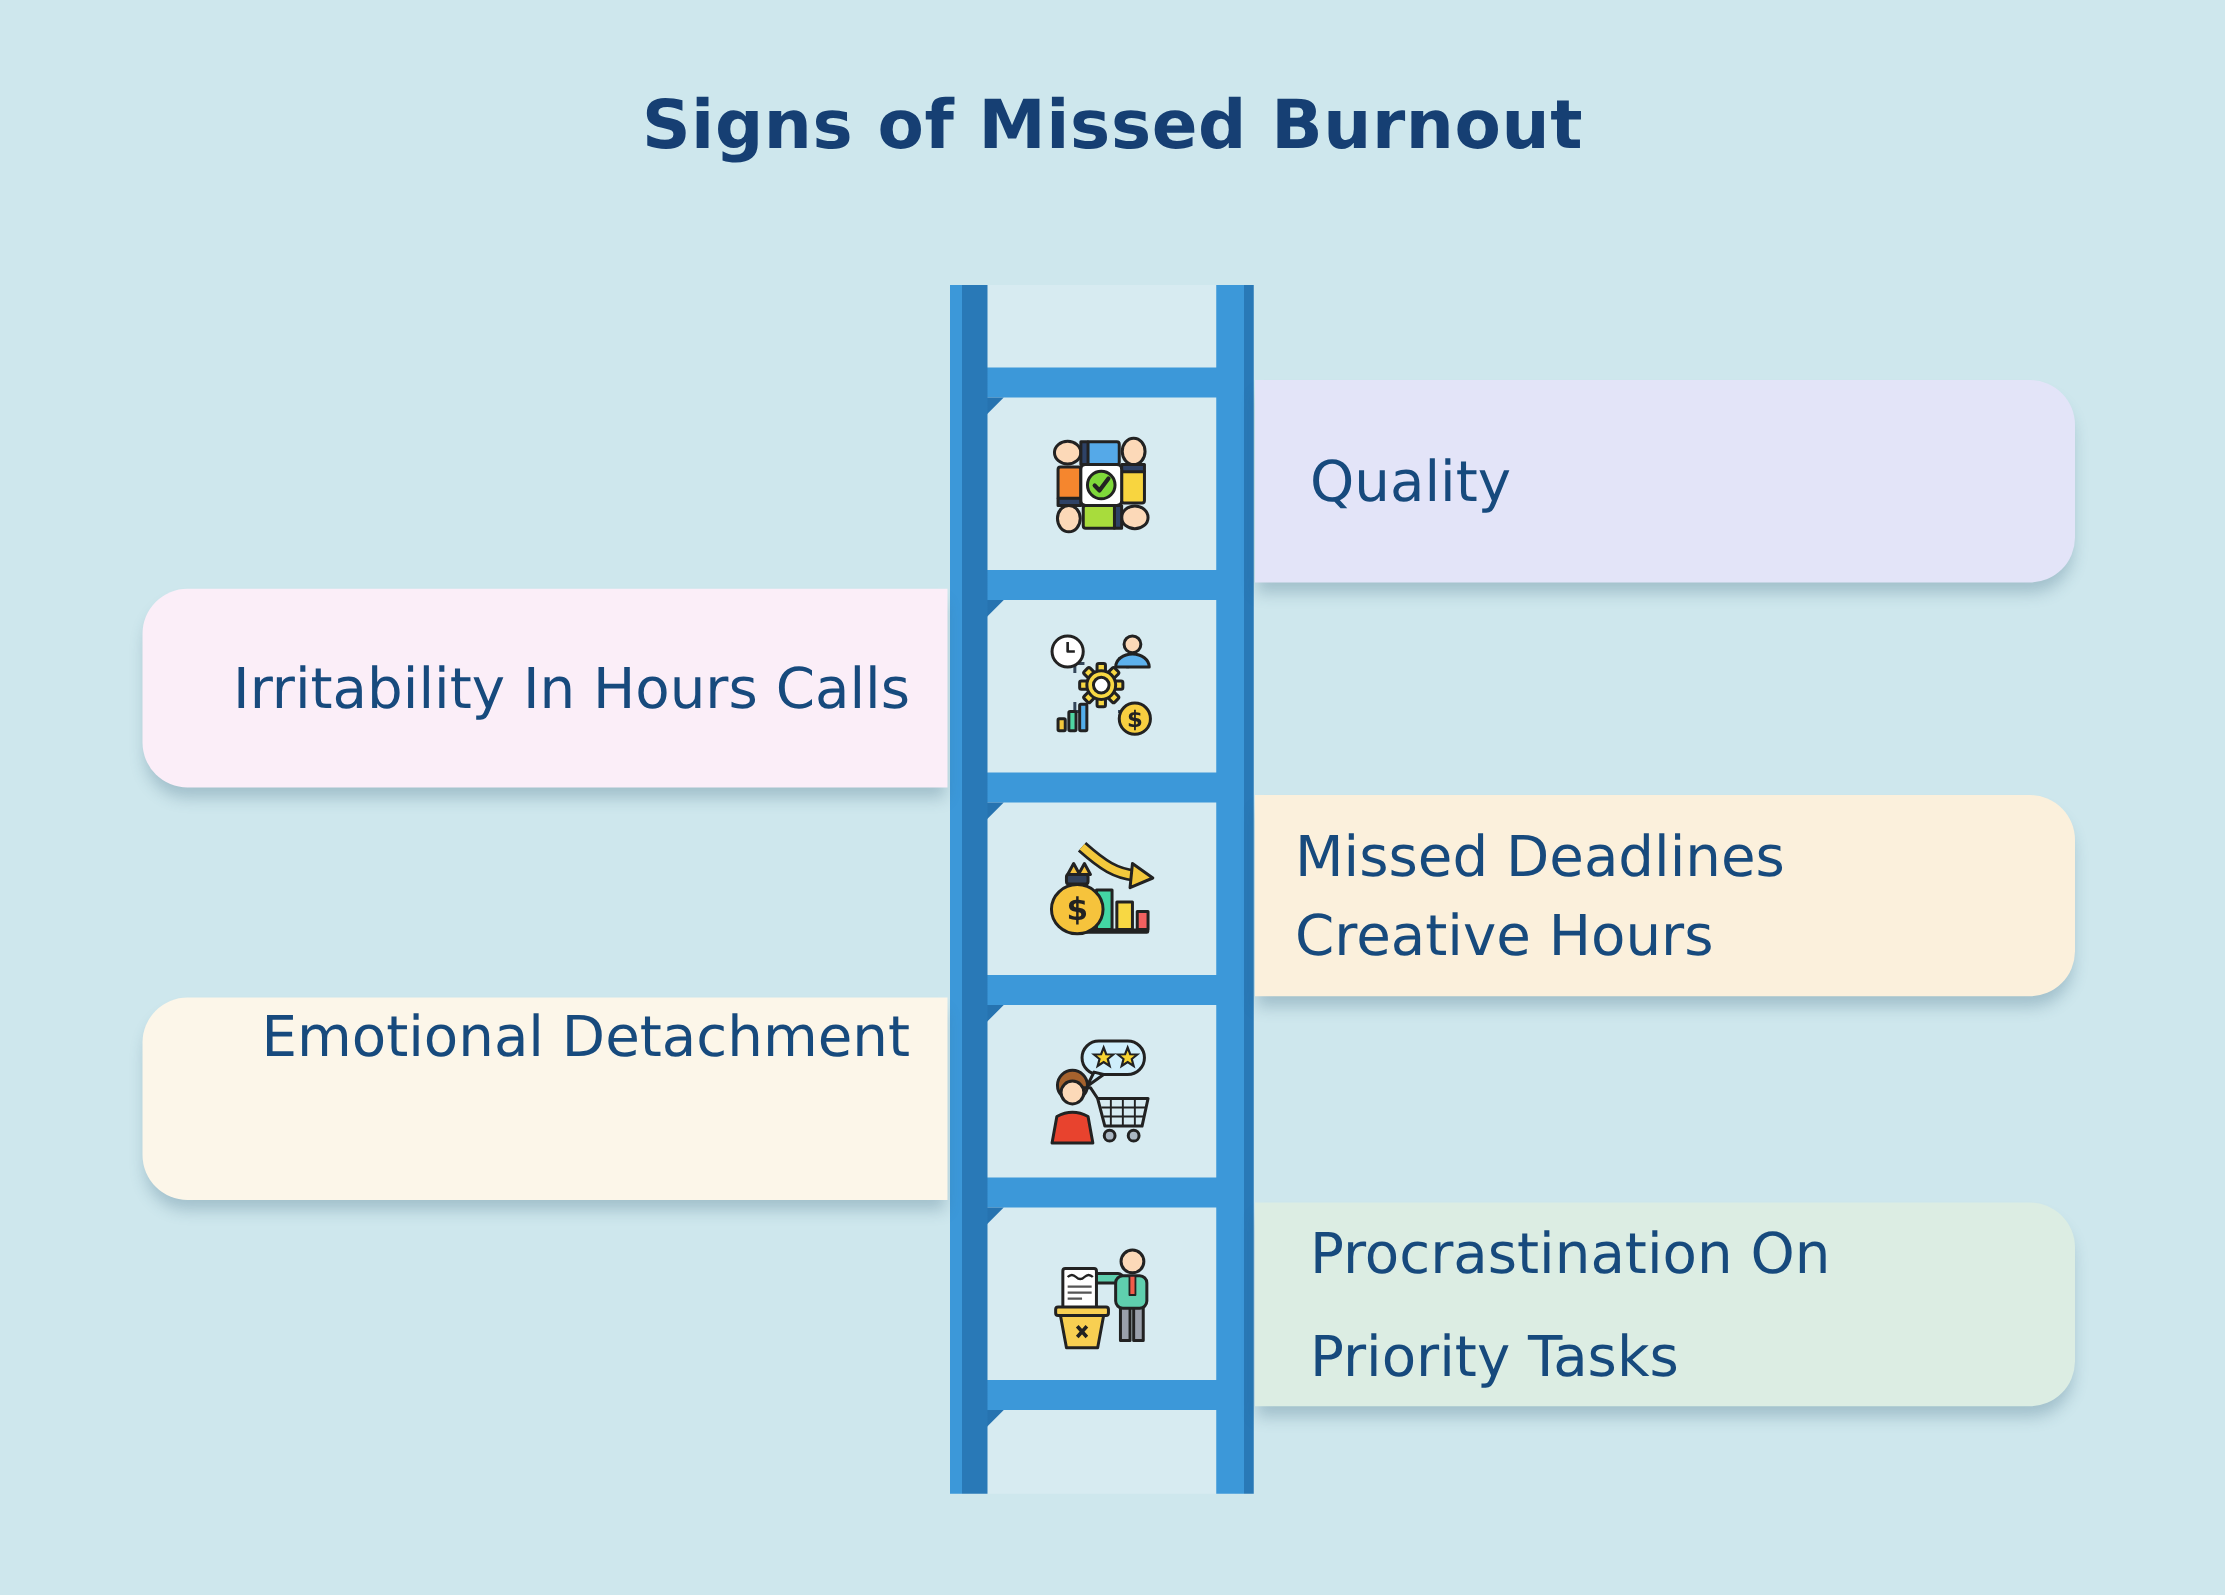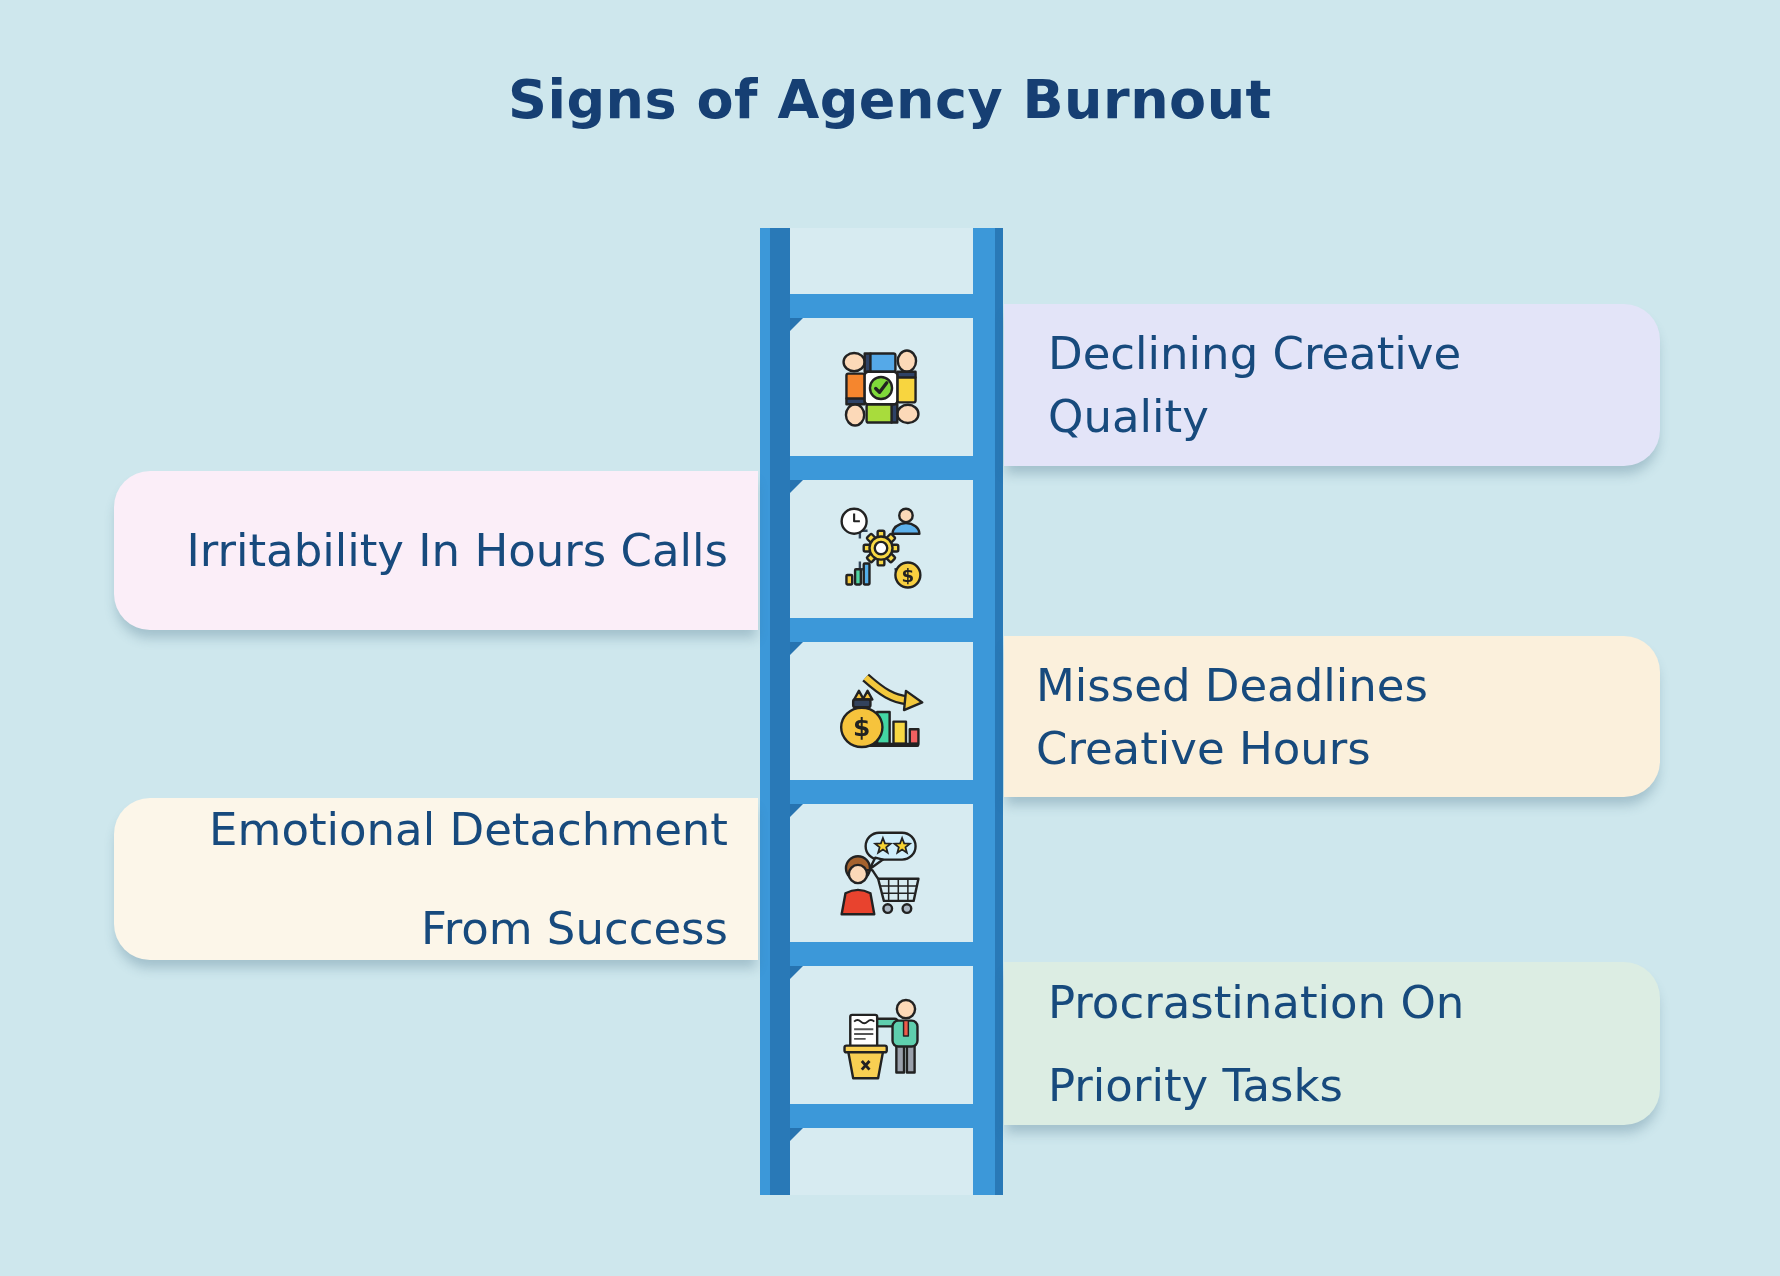--- a/index.html
+++ b/index.html
@@ -66,52 +66,50 @@
   .icon{
     position:absolute;left:833px;width:96px;height:96px;
   }
   .icon svg{width:96px;height:96px;display:block;}
 </style>
 </head>
 <body>
 
 <div class="canvas">
 
-  <div class="title">Signs of Agency Burnout</div>
+  <div class="title">Signs of Missed Burnout</div>
 
   <div>
     <div class="ladder-inner"></div>
     <div class="rung" style="top:294px"></div>
     <div class="rung" style="top:456px"></div>
     <div class="rung" style="top:618px"></div>
     <div class="rung" style="top:780px"></div>
     <div class="rung" style="top:942px"></div>
     <div class="rung" style="top:1104px"></div>
     <div class="rail rail-left"></div>
     <div class="rail rail-right"></div>
   </div>
 
   <div class="card card-right" style="top: 304px; height: 162px; background: rgb(227, 228, 248);">
-    <div>Declining Creative</div>
     <div>Quality</div>
   </div>
 
   <div class="card card-left" style="top: 471px; height: 159px; background: rgb(251, 238, 248);">
     <div>Irritability In Hours Calls</div>
     <div></div>
   </div>
 
   <div class="card card-right" style="top: 636px; height: 161px; background: rgb(251, 240, 220); padding-left: 32px;">
     <div>Missed Deadlines</div>
     <div>Creative Hours</div>
   </div>
 
   <div class="card card-left" style="top: 798px; height: 162px; background: rgb(252, 246, 233); justify-content: space-between;">
     <div>Emotional Detachment</div>
-    <div>From Success</div>
   </div>
 
   <div class="card card-right" style="top: 962px; height: 163px; background: rgb(220, 237, 227); gap: 20px;">
     <div>Procrastination On</div>
     <div>Priority Tasks</div>
   </div>
 
   <div class="icon" style="top:340px">
     <svg viewBox="0 0 100 100">
       <g stroke="#222" stroke-width="2.5" stroke-linejoin="round">

